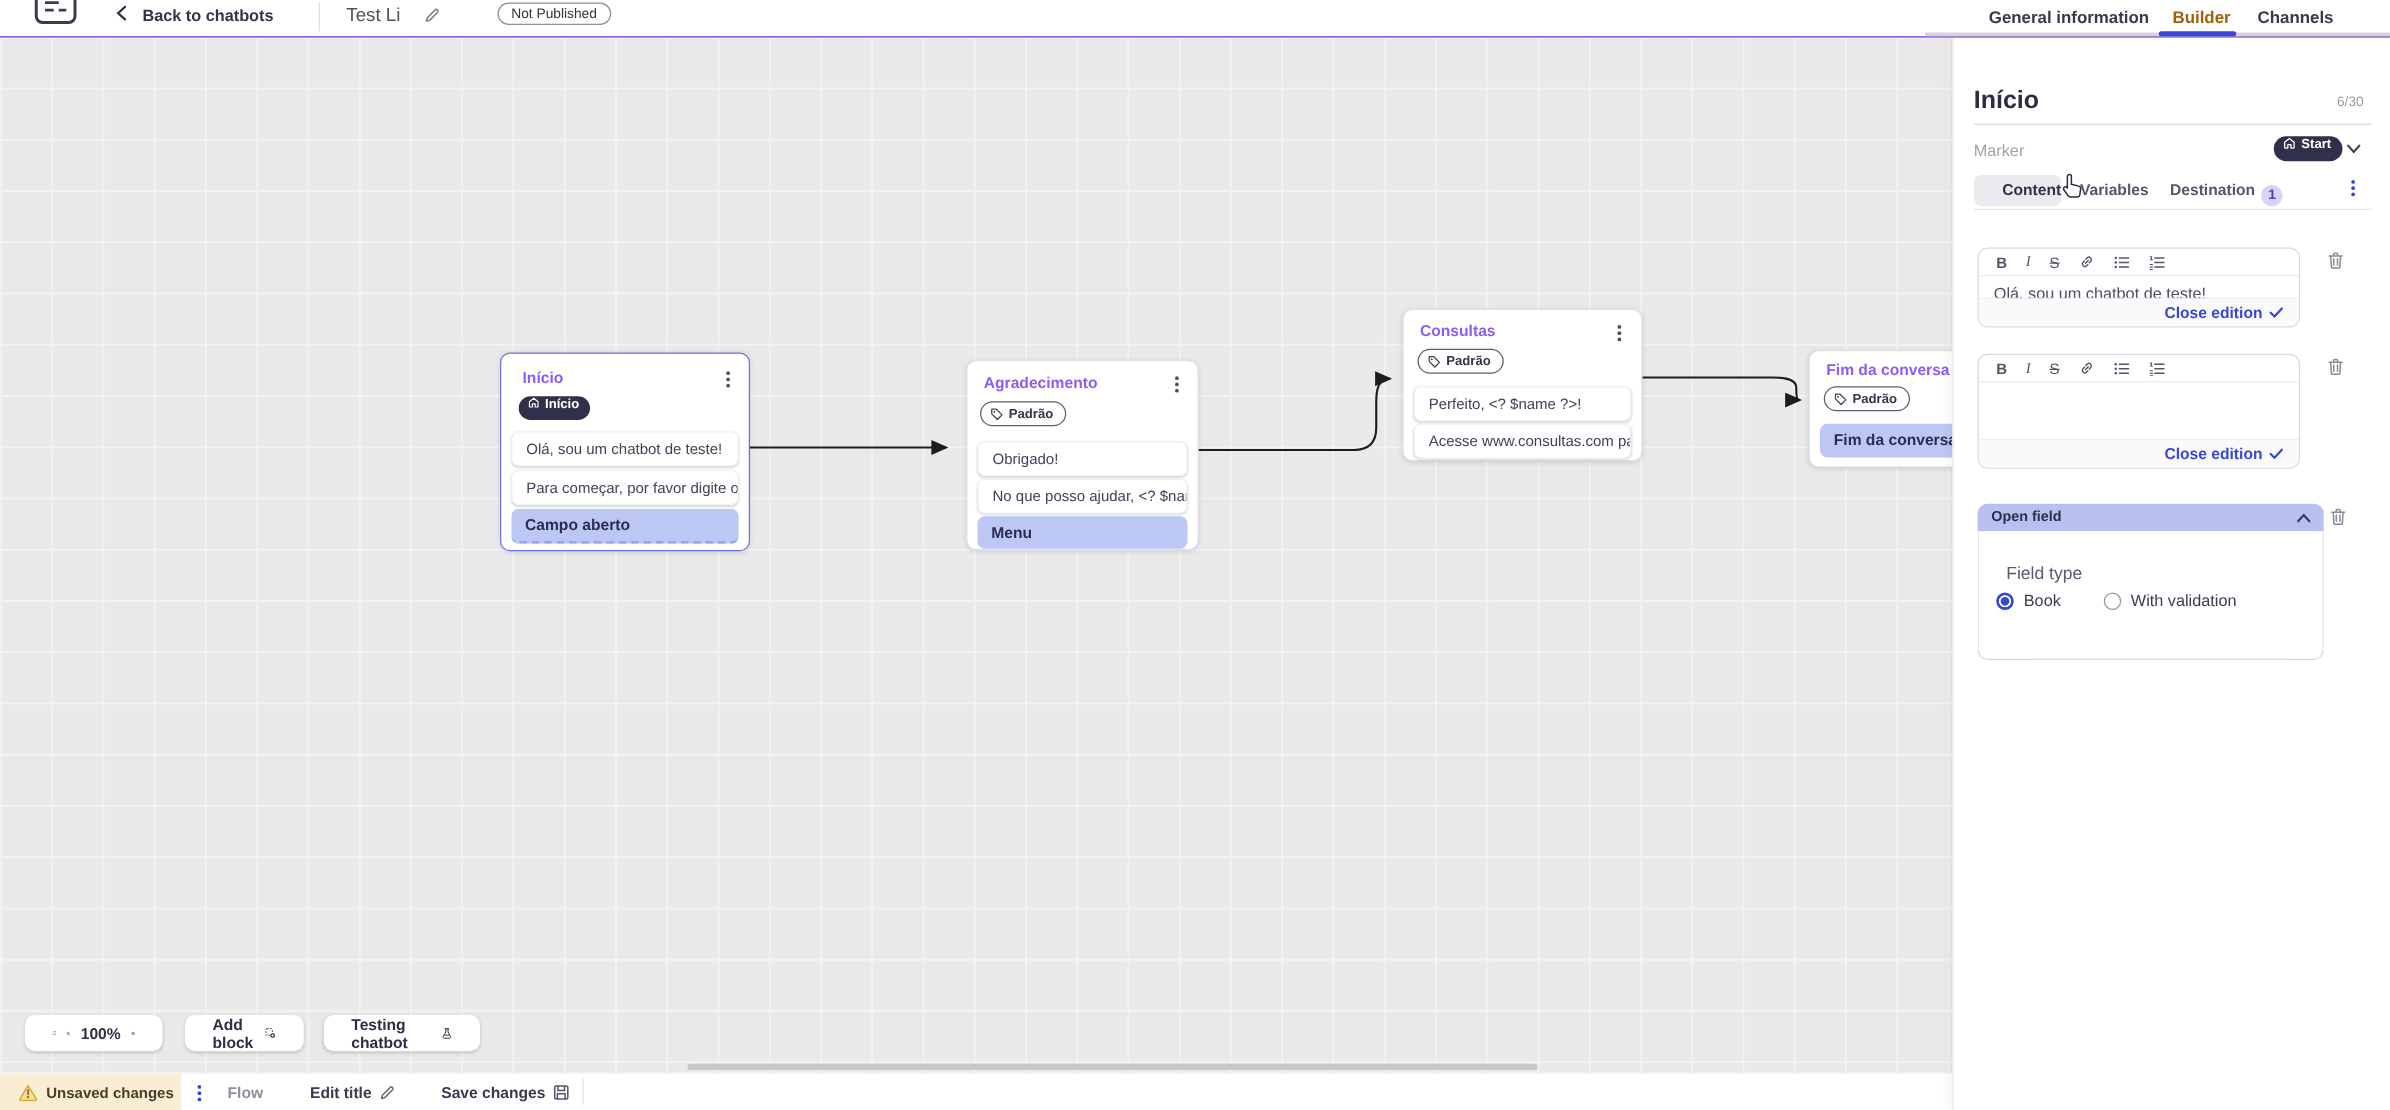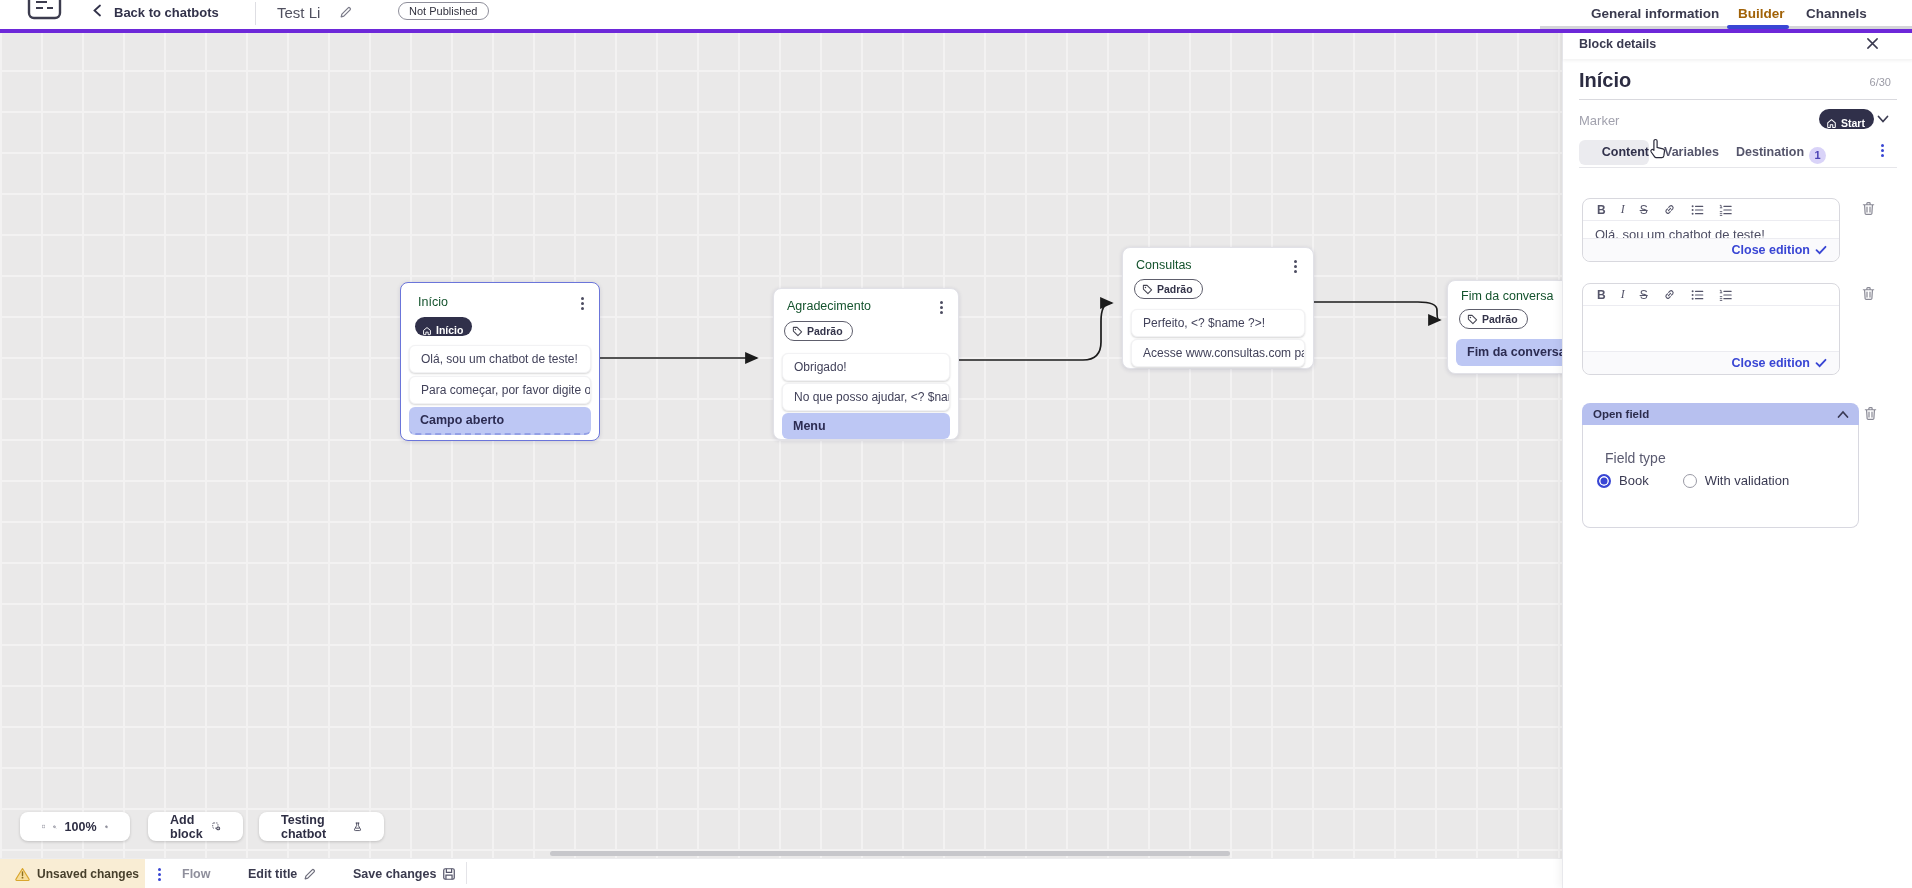--- a/index.html
+++ b/index.html
@@ -2,44 +2,44 @@
 <html><head>
 <meta charset="utf-8">
 <style>
   html,body{margin:0;padding:0;background:#fff;}
   .screen{position:relative;width:1912px;height:888px;overflow:hidden;background:#fff;
           font-family:"Liberation Sans",sans-serif;color:#34344c;}
   .abs{position:absolute;}
   svg{display:block;}
 
   
-  .topbar{position:absolute;left:0;top:0;width:1912px;height:29px;background:#fff;border-bottom:4px solid #6d28d9;z-index:30;}
+  .topbar{position:absolute;left:0;top:0;width:1912px;height:29px;background:#fff;border-bottom:1px solid #6d28d9;z-index:30;}
   .tb-label{position:absolute;font-size:13px;font-weight:bold;color:#32324a;white-space:nowrap;}
   .tb-title{position:absolute;font-size:15px;color:#50505f;white-space:nowrap;}
   .tb-pill{position:absolute;height:16px;line-height:16px;padding:0 10px;border:1px solid #8f8f9b;border-radius:9px;
            font-size:11px;color:#32323f;white-space:nowrap;background:#fff;}
   .nav-item{position:absolute;font-size:13.5px;font-weight:bold;color:#3a3a4e;white-space:nowrap;cursor:pointer;}
   .nav-item.active{color:#a16207;}
   .tab-underline-gray{position:absolute;left:1540px;top:26px;width:372px;height:3px;background:#d4d4d9;}
   .tab-underline-blue{position:absolute;left:1727px;top:25px;width:62px;height:4px;background:#3946d4;border-radius:2px;z-index:31;}
 
   
   .canvas{position:absolute;left:0;top:29px;width:1562px;height:829px;overflow:hidden;background-color:#eae9e9;
     background-image:linear-gradient(#f3f2f2 1.5px,transparent 1.5px),linear-gradient(90deg,#f3f2f2 1.5px,transparent 1.5px);
     background-size:41px 41px;}
   .connectors{position:absolute;left:0;top:0;}
 
   .fblock{position:absolute;background:#fff;border:1px solid #e1e1e7;border-radius:8px;
           box-shadow:0 1px 4px rgba(40,40,90,.14);}
   .fblock.selected{border:1.6px solid #6b75da;}
-  .fb-title{position:absolute;left:13px;top:10px;font-size:12.5px;font-weight:normal;color:#14532d;white-space:nowrap;}
+  .fb-title{position:absolute;left:13px;top:10px;font-size:12.5px;font-weight:bold;color:#8b5cf6;white-space:nowrap;}
   .kebab{position:absolute;width:14px;height:16px;display:flex;flex-direction:column;align-items:center;justify-content:center;gap:2px;cursor:pointer;}
   .kebab i{width:3px;height:3px;border-radius:50%;background:#4d4d62;}
   .kebab.blue i{background:#3946d4;}
-  .pill-dark{display:inline-flex;align-items:flex-end;gap:4px;height:19px;padding:0 9px 0 7px;background:#30304a;
+  .pill-dark{display:inline-flex;align-items:flex-start;gap:4px;height:19px;padding:0 9px 0 7px;background:#30304a;
              border-radius:10px;color:#fff;font-size:10.5px;font-weight:bold;white-space:nowrap;}
   .pill-outline{display:inline-flex;align-items:center;gap:4px;height:18px;padding:0 9px 0 7px;border:1.2px solid #5e5e6c;
              border-radius:10px;color:#34344a;font-size:10.5px;font-weight:bold;background:#fff;white-space:nowrap;}
   .fb-row{position:absolute;left:8px;right:8px;border-radius:6px;font-size:12px;color:#42425a;
           line-height:26px;height:26px;padding-left:11px;white-space:nowrap;overflow:hidden;}
   .fb-row.msg{background:#fff;box-shadow:0 1px 2px rgba(0,0,0,.16);border:1px solid #f2f2f4;}
   .fb-row.action{background:#bdc7f4;font-weight:bold;color:#2c2c52;font-size:12.5px;}
   .fb-row.dashed{border-bottom:2px dashed #93a0e6;}
 
   .ctl-card{position:absolute;height:29px;background:#fff;border-radius:8px;box-shadow:0 1px 3px rgba(0,0,0,.18);
@@ -261,26 +261,20 @@
       <span>Save changes</span>
       <svg width="14" height="14" viewBox="0 0 16 16">
         <rect x="2" y="2" width="12" height="12" rx="1.6" fill="none" stroke="#55556a" stroke-width="1.4"></rect>
         <path d="M5 2 v4.2 h6 V2 M4.5 14 V9.2 h7 V14" fill="none" stroke="#55556a" stroke-width="1.4"></path>
       </svg>
     </div>
     <div class="abs" style="left:466px;top:862px;height:22px;border-left:1px solid #e4e4e8;position:fixed"></div>
   </div>
 
   <div class="panel">
-    <div class="p-head">
-      <span class="p-head-label">Block details</span>
-      <svg class="abs" style="left:303px;top:8px" width="13" height="13" viewBox="0 0 14 14">
-        <path d="M2 2 L12 12 M12 2 L2 12" stroke="#3a3a50" stroke-width="1.6" stroke-linecap="round"></path>
-      </svg>
-    </div>
 
     <div class="p-name">Início</div>
     <div class="p-counter">6/30</div>
     <div class="p-underline"></div>
 
     <div class="p-marker">Marker</div>
     <div class="pill-dark abs" style="left:256px;top:80px;height:20px">
       <svg width="11" height="11" viewBox="0 0 16 16">
         <path d="M2.5 7 L8 2.5 L13.5 7 V13 a.8.8 0 0 1-.8.8 H9.8 V9.8 H6.2 V13.8 H3.3 a.8.8 0 0 1-.8-.8 Z" fill="none" stroke="#fff" stroke-width="1.5" stroke-linejoin="round"></path>
       </svg>

